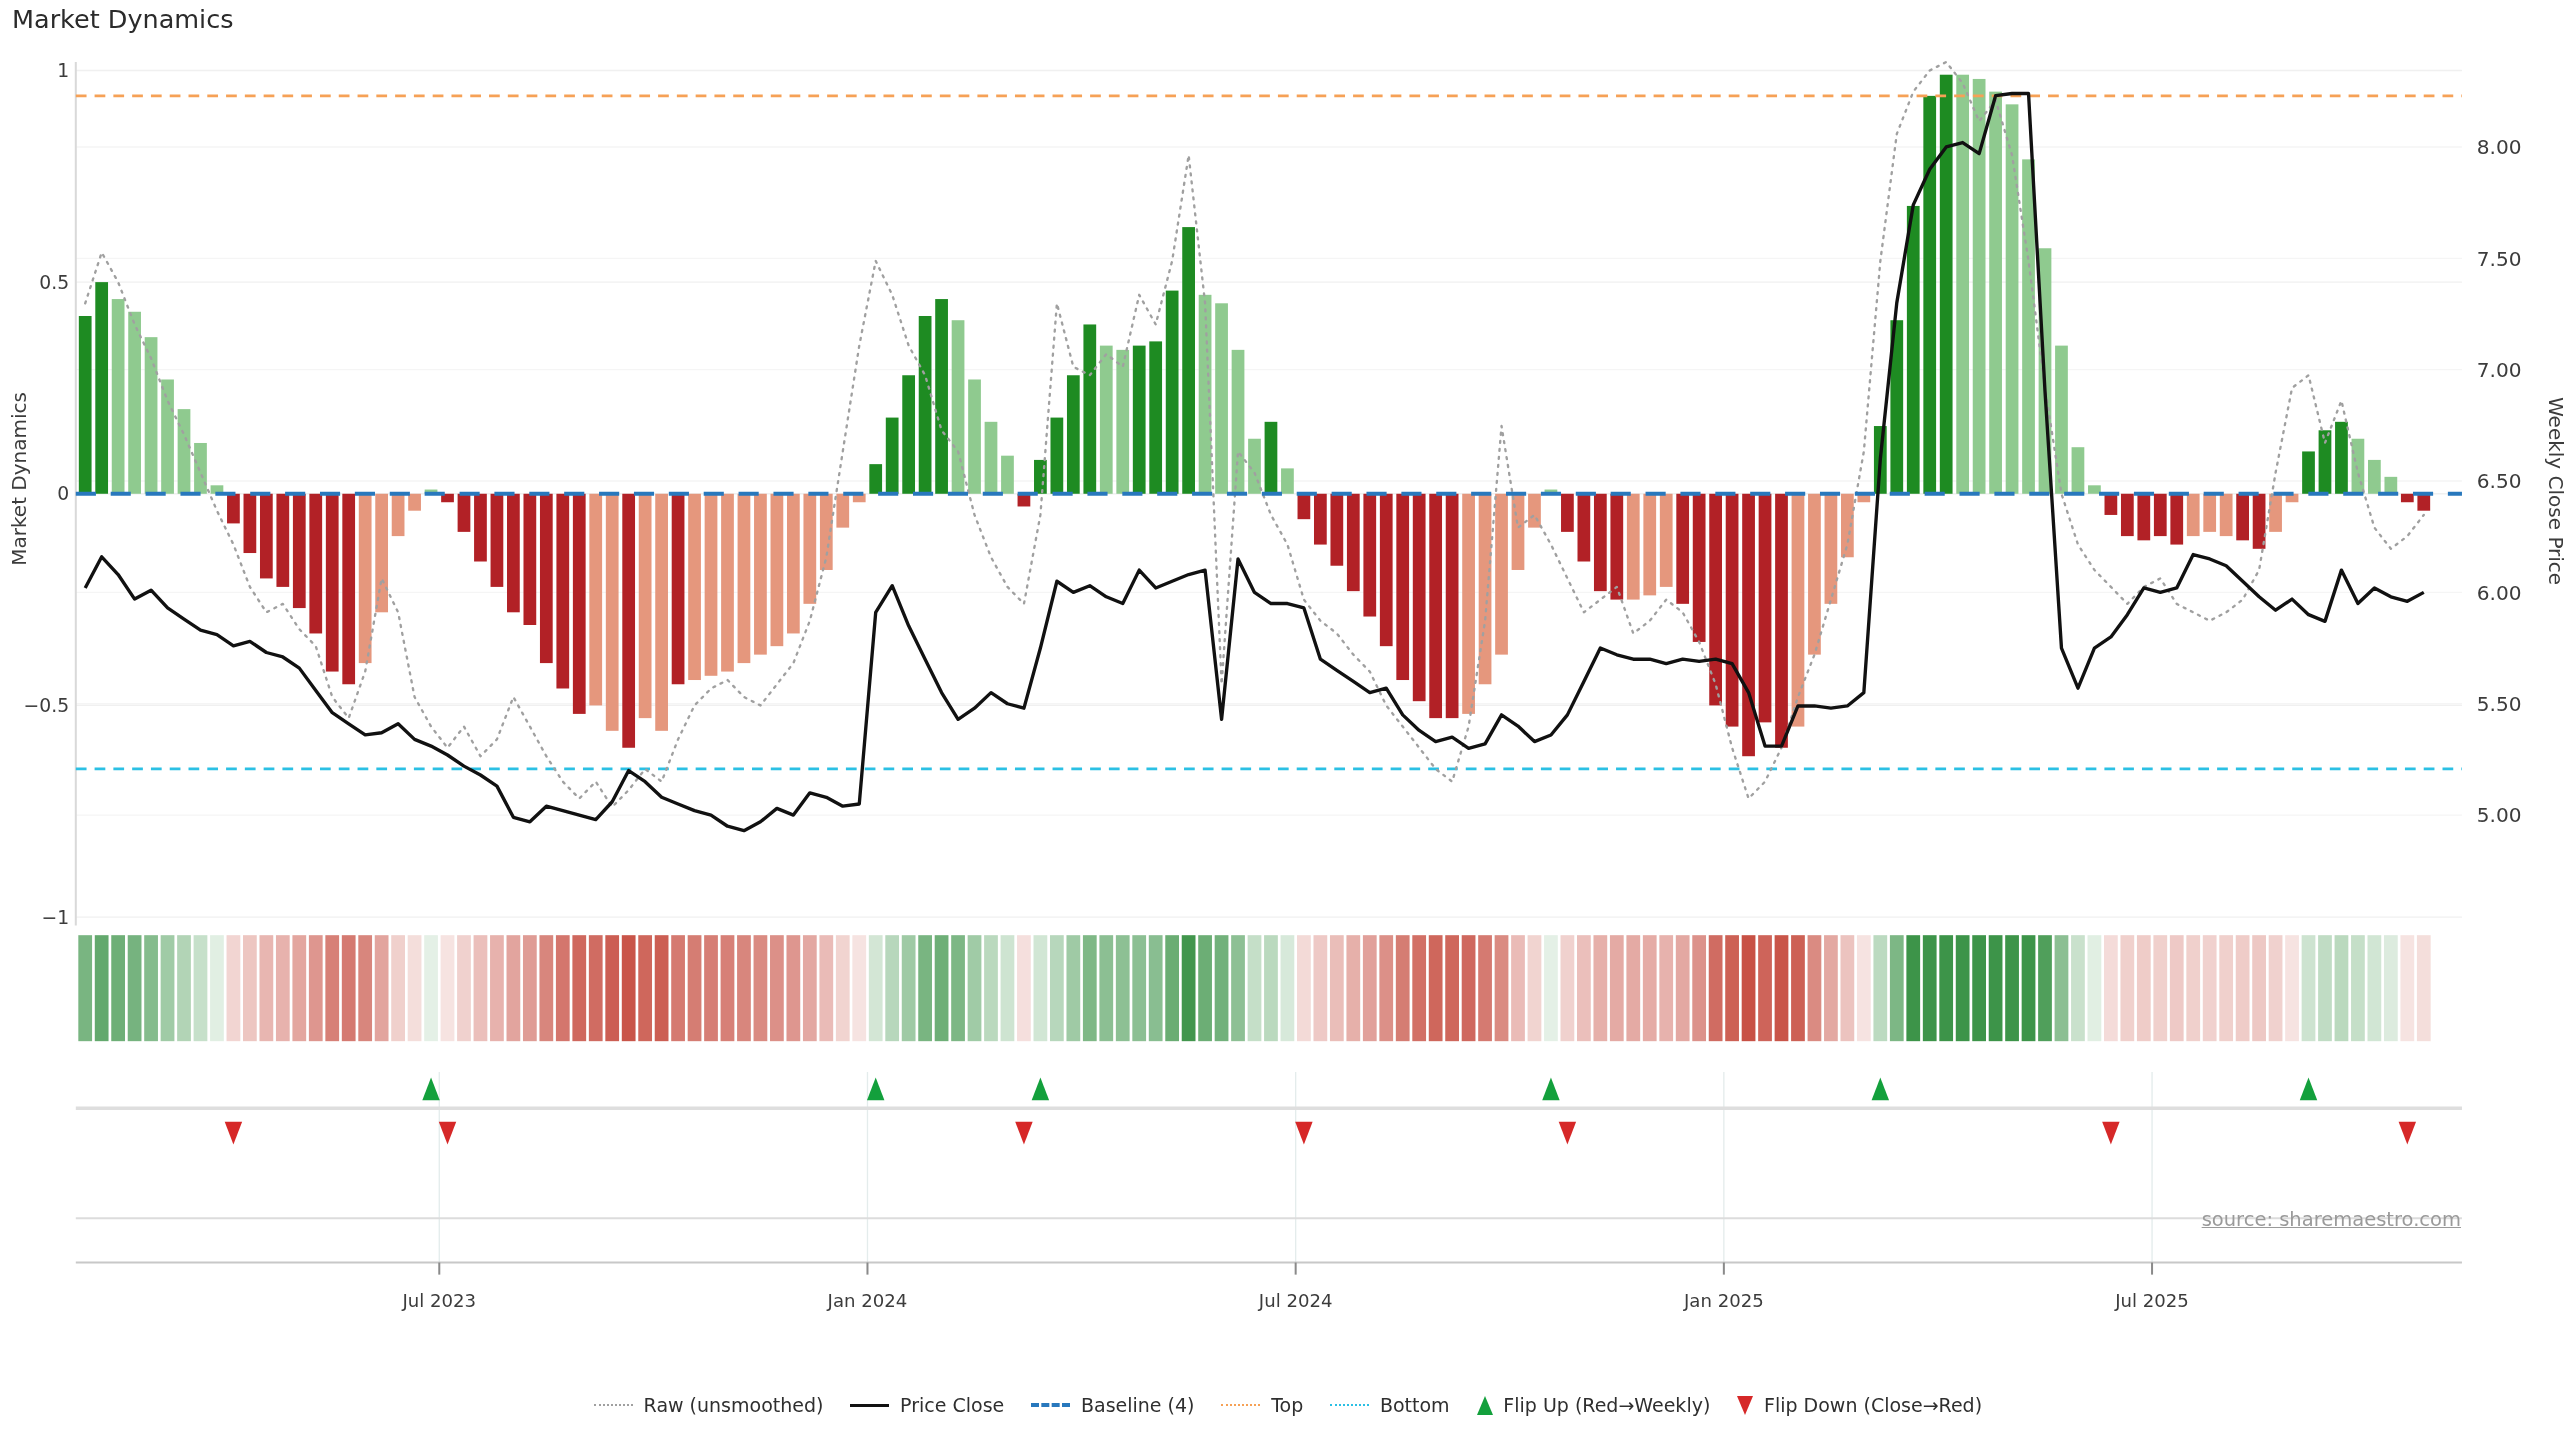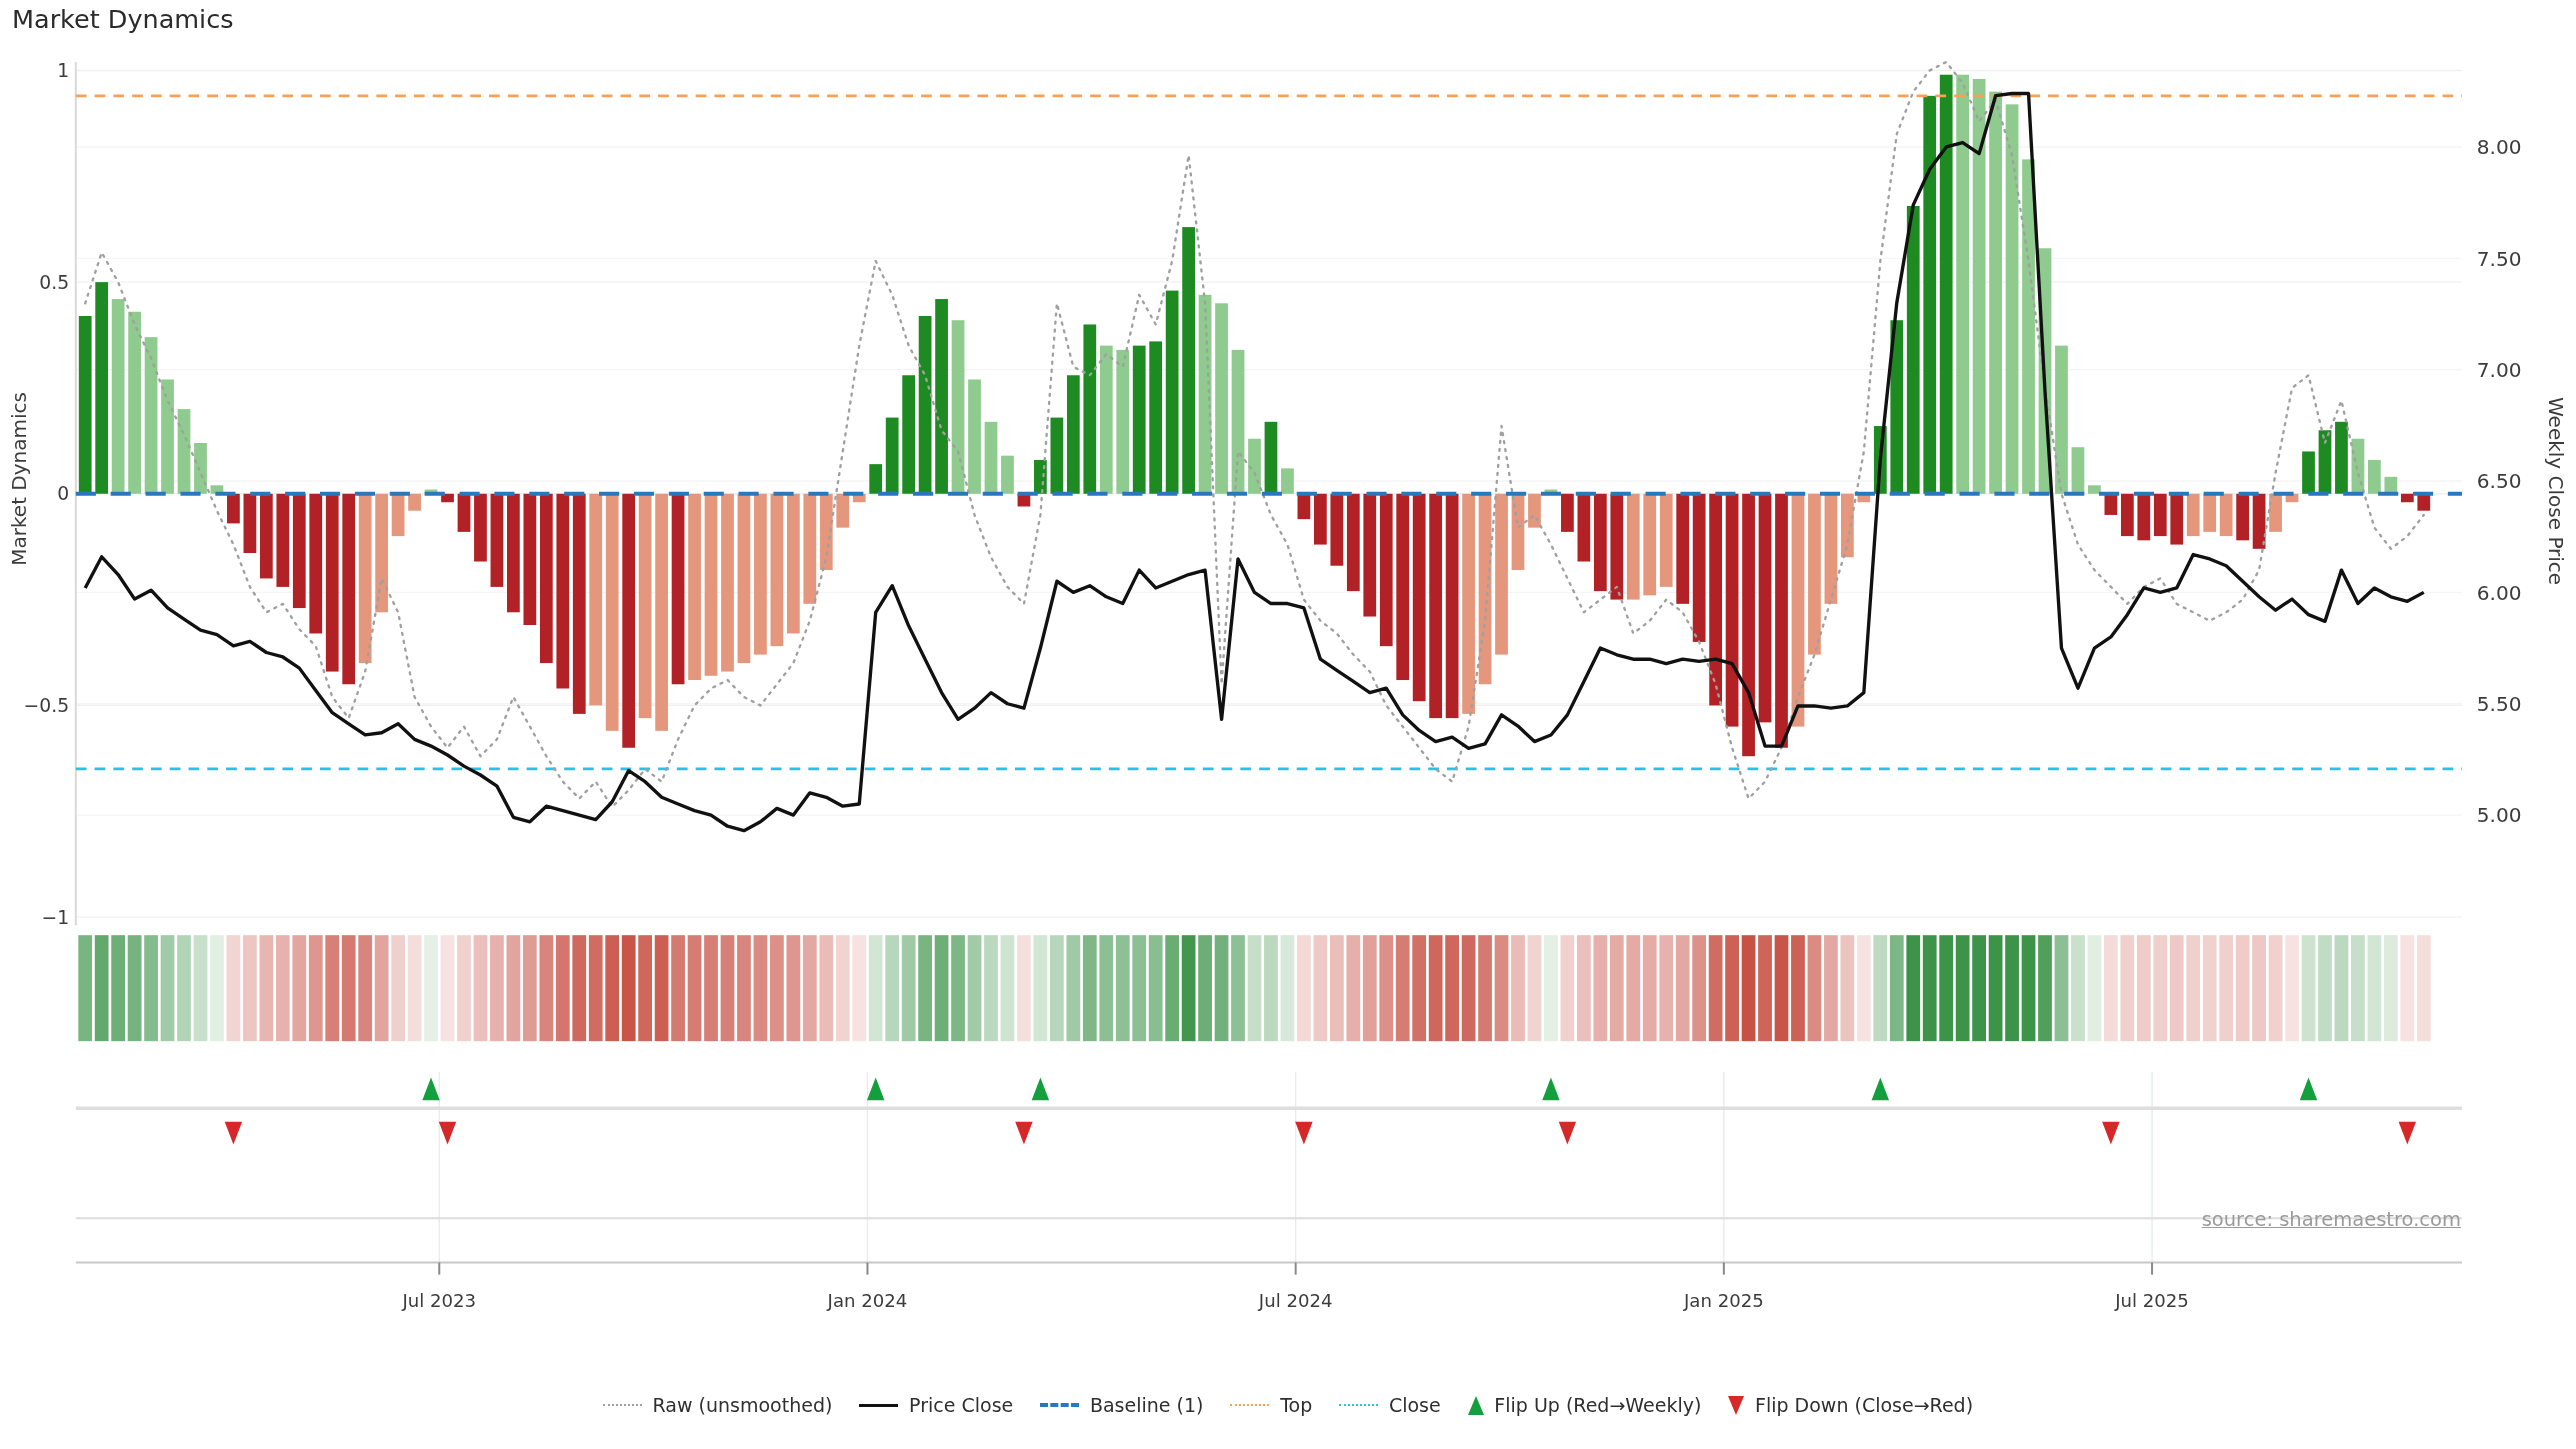--- a/index.html
+++ b/index.html
@@ -398,29 +398,29 @@
   <div class="legend-item">
     <span class="legend-swatch sw-raw"></span>
     <span class="legend-label">Raw (unsmoothed)</span>
   </div>
   <div class="legend-item">
     <span class="legend-swatch sw-close"></span>
     <span class="legend-label">Price Close</span>
   </div>
   <div class="legend-item">
     <span class="legend-swatch sw-baseline"></span>
-    <span class="legend-label">Baseline (1)</span>
+    <span class="legend-label">Baseline (4)</span>
   </div>
   <div class="legend-item">
     <span class="legend-swatch sw-top"></span>
     <span class="legend-label">Top</span>
   </div>
   <div class="legend-item">
     <span class="legend-swatch sw-bottom"></span>
-    <span class="legend-label">Close</span>
+    <span class="legend-label">Bottom</span>
   </div>
   <div class="legend-item">
     <span class="legend-swatch sw-flipup"></span>
     <span class="legend-label">Flip Up (Red→Weekly)</span>
   </div>
   <div class="legend-item">
     <span class="legend-swatch sw-flipdown"></span>
     <span class="legend-label">Flip Down (Close→Red)</span>
   </div>
 </div>

